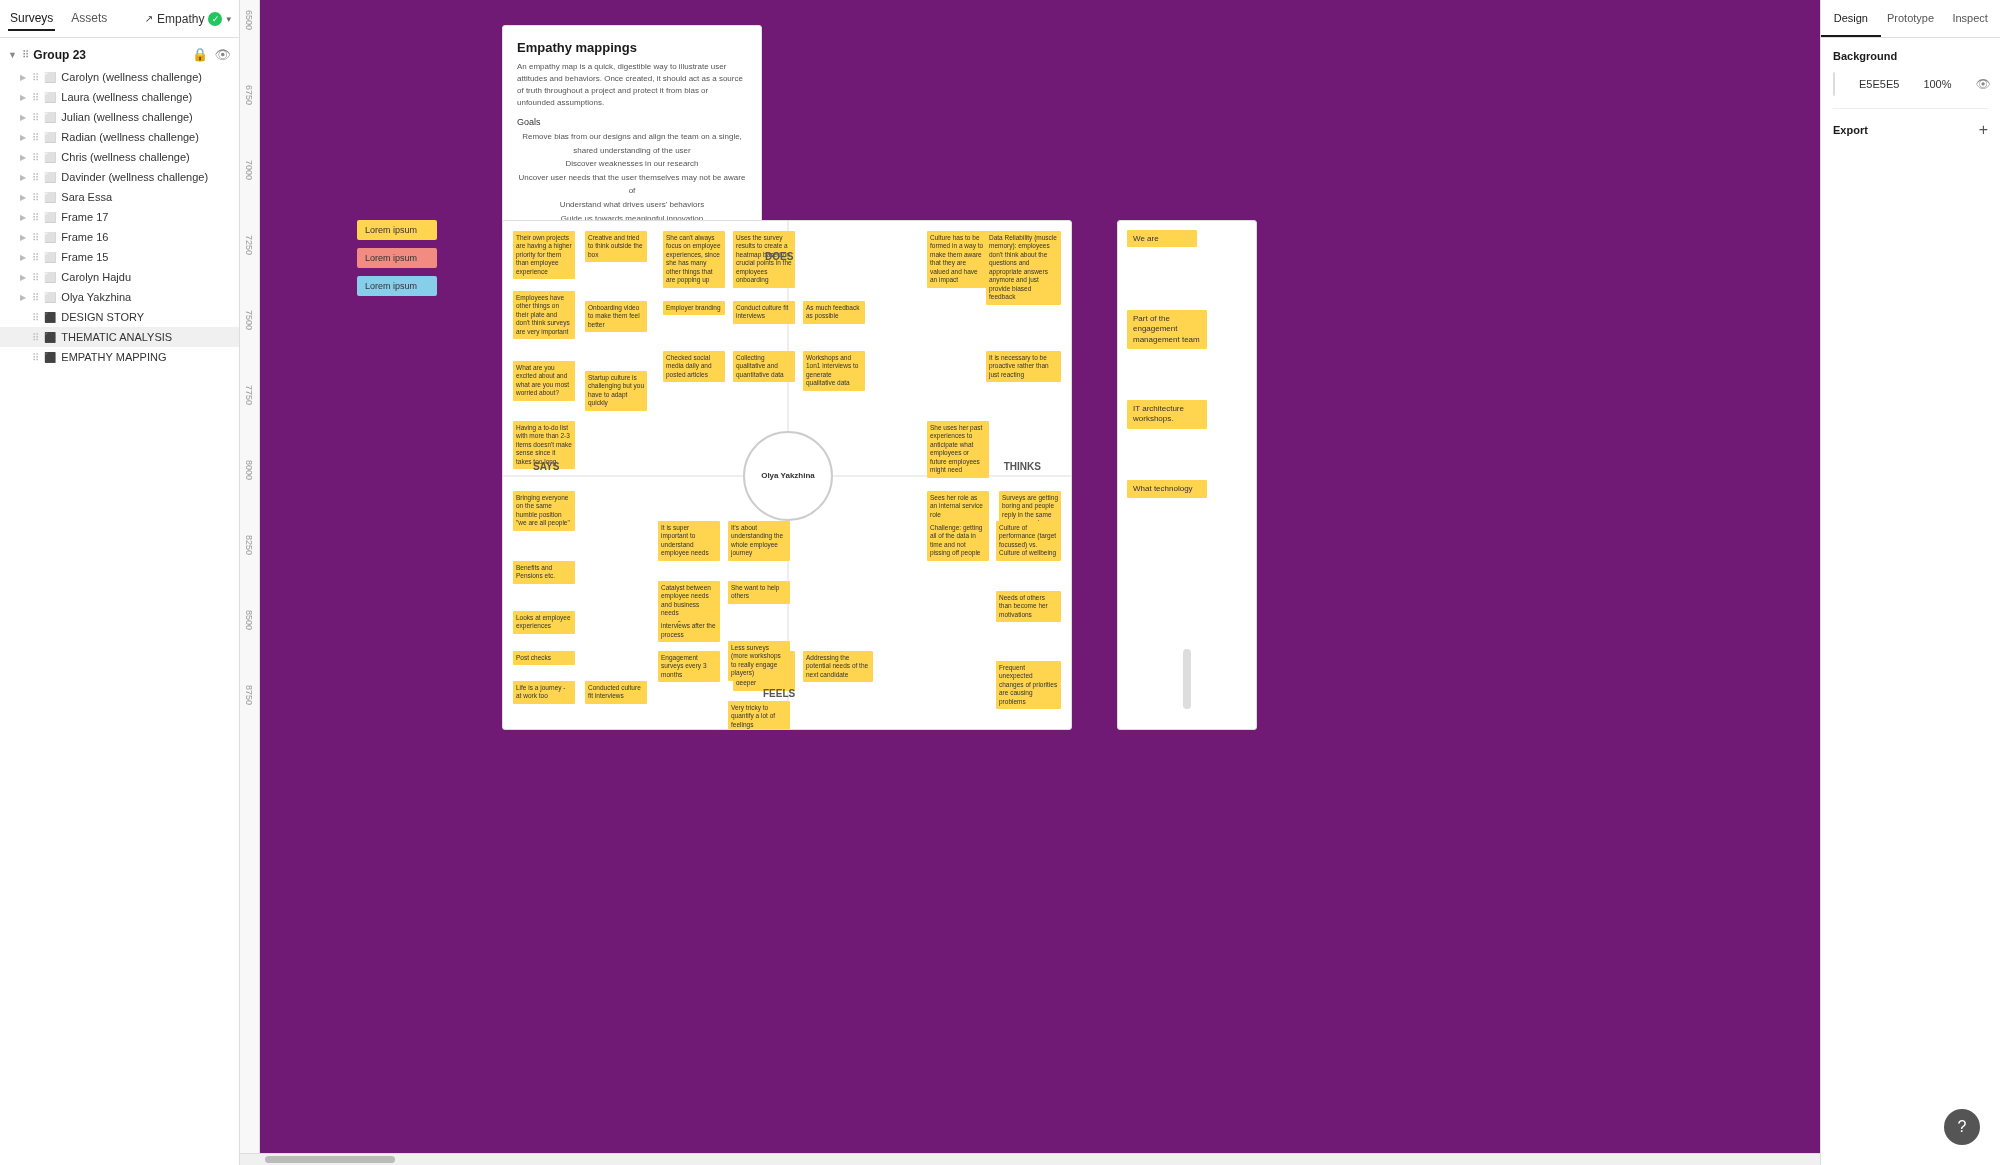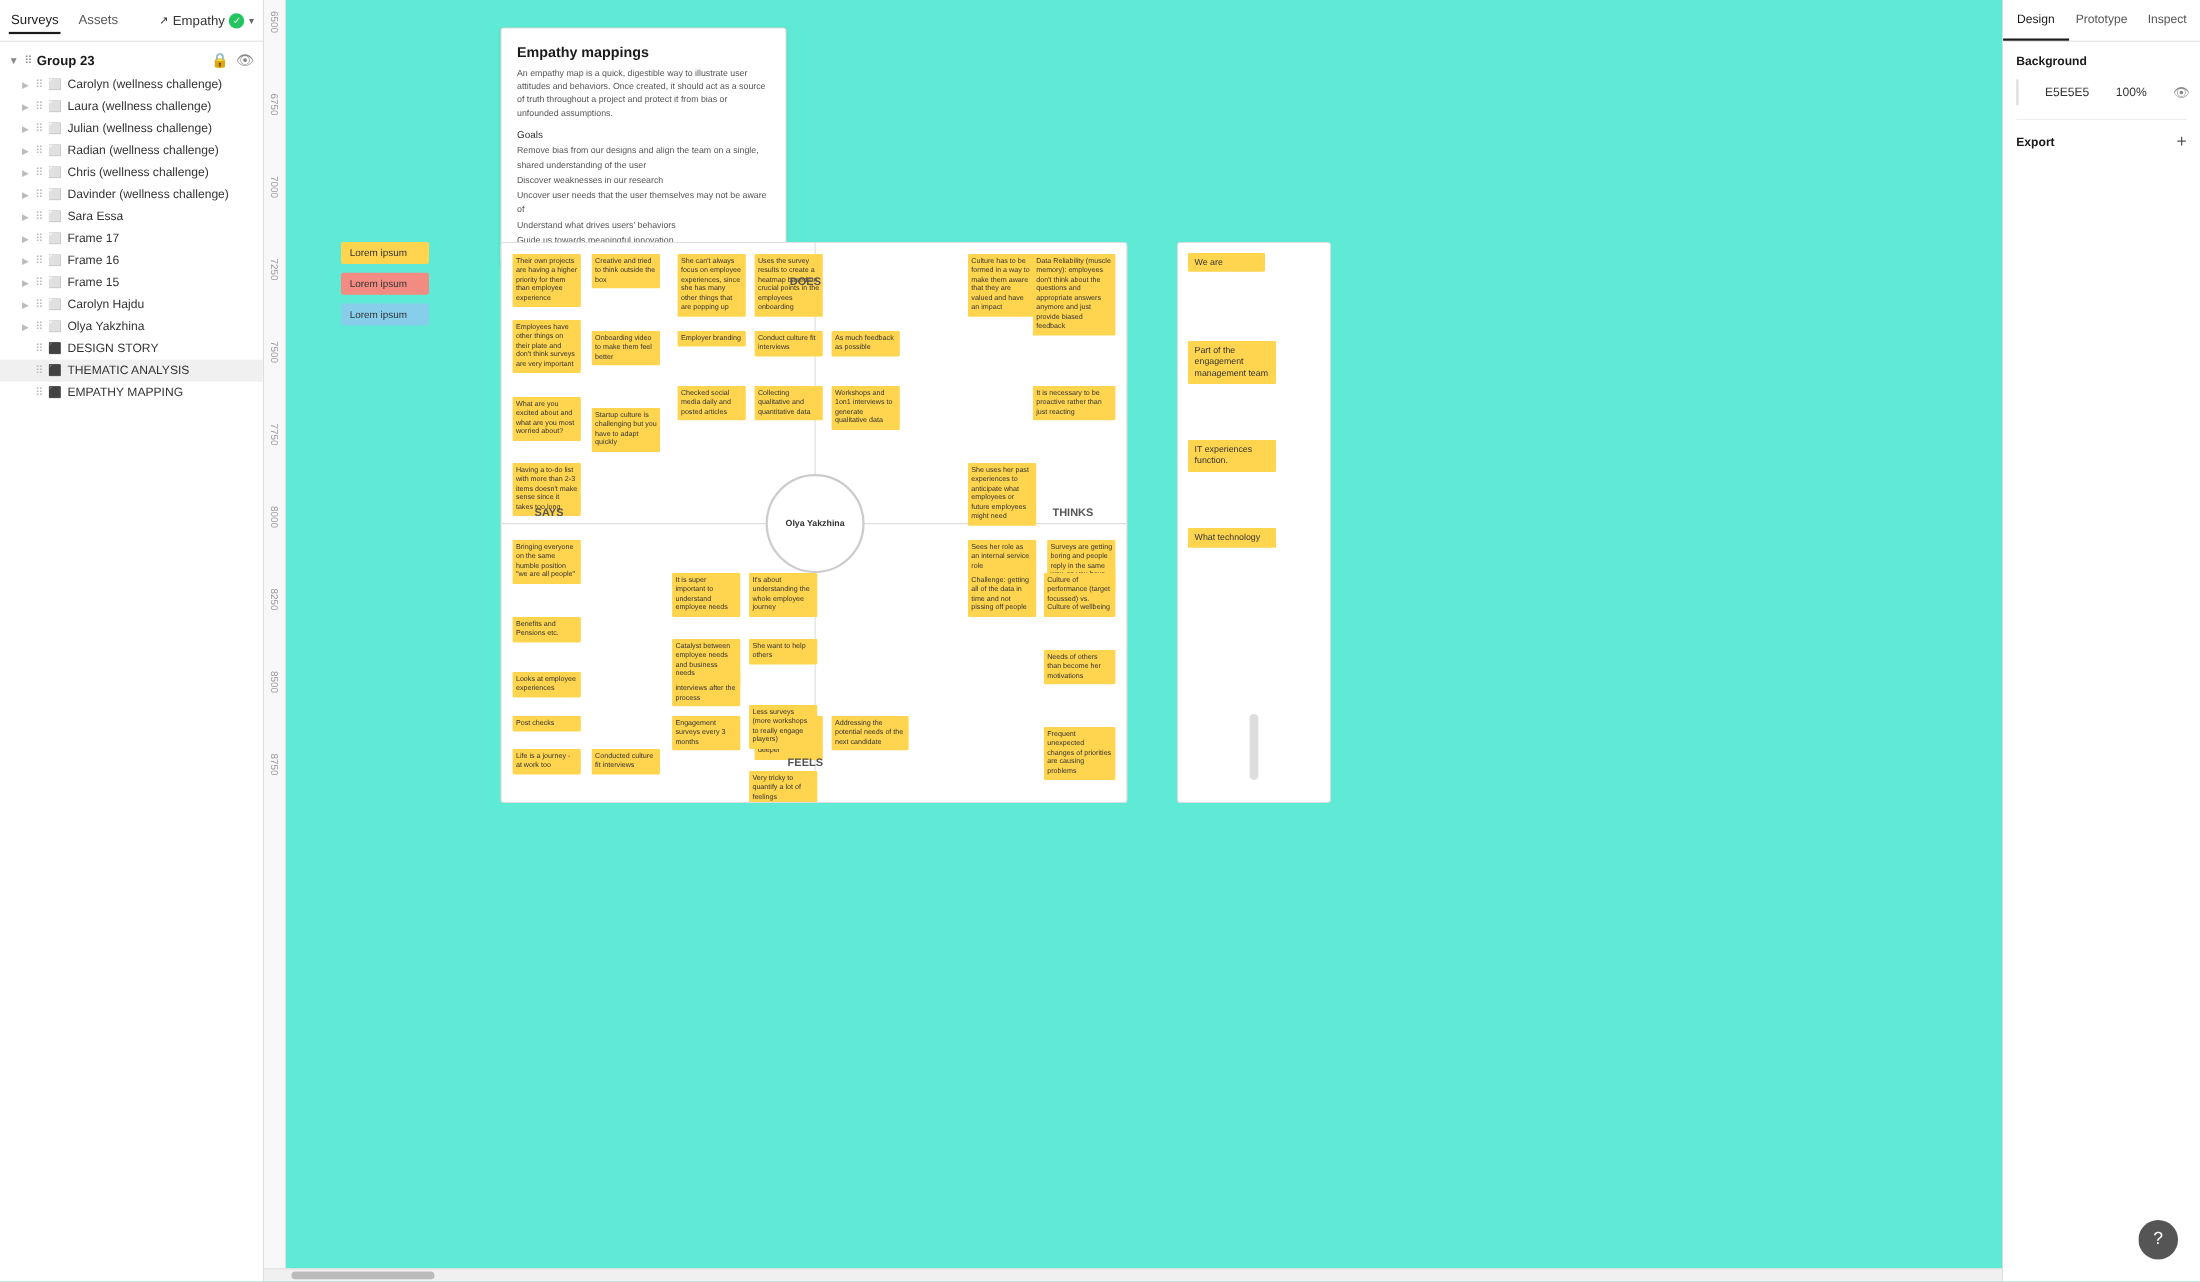--- a/index.html
+++ b/index.html
@@ -333,28 +333,28 @@
       <span style="position:absolute; top:160px; font-size:9px; color:#999; writing-mode:vertical-rl; left:4px;">7000</span>
       <span style="position:absolute; top:235px; font-size:9px; color:#999; writing-mode:vertical-rl; left:4px;">7250</span>
       <span style="position:absolute; top:310px; font-size:9px; color:#999; writing-mode:vertical-rl; left:4px;">7500</span>
       <span style="position:absolute; top:385px; font-size:9px; color:#999; writing-mode:vertical-rl; left:4px;">7750</span>
       <span style="position:absolute; top:460px; font-size:9px; color:#999; writing-mode:vertical-rl; left:4px;">8000</span>
       <span style="position:absolute; top:535px; font-size:9px; color:#999; writing-mode:vertical-rl; left:4px;">8250</span>
       <span style="position:absolute; top:610px; font-size:9px; color:#999; writing-mode:vertical-rl; left:4px;">8500</span>
       <span style="position:absolute; top:685px; font-size:9px; color:#999; writing-mode:vertical-rl; left:4px;">8750</span>
     </div>
 
-    <div style="flex:1; overflow:auto; background:#5eead4; position:relative;">
+    <div style="flex:1; overflow:auto; background:#701a75; position:relative;padding-left:47px;">
       <div style="position:relative; width:1500px; height:900px;">
 
         <div style="position:absolute; top:25px; left:195px; width:260px; background:white; border:1px solid #e0e0e0; border-radius:3px; padding:14px; box-shadow:0 1px 3px rgba(0,0,0,0.08);">
           <div style="font-size:13px; font-weight:700; color:#1a1a1a; margin-bottom:6px;">Empathy mappings</div>
           <div style="font-size:8px; color:#555; line-height:1.5; margin-bottom:8px;">An empathy map is a quick, digestible way to illustrate user attitudes and behaviors. Once created, it should act as a source of truth throughout a project and protect it from bias or unfounded assumptions.</div>
           <div style="font-size:9px; font-weight:400; color:#333; margin-bottom:3px;">Goals</div>
-          <div style="font-size:8px; color:#555; line-height:1.7;">
+          <div style="font-size:8px; color:#555; line-height:1.7;text-align:center;">
             <div>Remove bias from our designs and align the team on a single, shared understanding of the user</div>
             <div>Discover weaknesses in our research</div>
             <div>Uncover user needs that the user themselves may not be aware of</div>
             <div>Understand what drives users' behaviors</div>
             <div>Guide us towards meaningful innovation</div>
           </div>
         </div>
 
         <div style="position:absolute; top:220px; left:50px; display:flex; flex-direction:column; gap:8px;">
           <div style="background:#ffd54f; padding:5px 8px; font-size:9px; border-radius:2px; width:80px; color:#333;">Lorem ipsum</div>
@@ -426,21 +426,21 @@
           <div style="position:absolute; top:440px; right:10px; background:#ffd54f; padding:3px; font-size:6.5px; line-height:1.3; color:#333; border-radius:1px; width:65px;">Frequent unexpected changes of priorities are causing problems</div>
         </div>
 
         <div style="position:absolute; top:220px; left:810px; width:140px; height:510px; background:white; border:1px solid #ddd; border-radius:3px; display:flex; flex-direction:column; align-items:center; padding:10px; gap:8px;">
 
           <div style="width:8px; height:60px; background:#ddd; border-radius:4px; margin-top:auto; margin-bottom:10px;"></div>
         </div>
 
         <div style="position:absolute; top:230px; left:820px; background:#ffd54f; padding:4px 6px; font-size:8px; color:#333; border-radius:1px; width:70px;">We are</div>
         <div style="position:absolute; top:310px; left:820px; background:#ffd54f; padding:4px 6px; font-size:8px; color:#333; border-radius:1px; width:80px; line-height:1.3;">Part of the engagement management team</div>
-        <div style="position:absolute; top:400px; left:820px; background:#ffd54f; padding:4px 6px; font-size:8px; color:#333; border-radius:1px; width:80px; line-height:1.3;">IT experiences function.</div>
+        <div style="position:absolute; top:400px; left:820px; background:#ffd54f; padding:4px 6px; font-size:8px; color:#333; border-radius:1px; width:80px; line-height:1.3;">IT architecture workshops.</div>
         <div style="position:absolute; top:480px; left:820px; background:#ffd54f; padding:4px 6px; font-size:8px; color:#333; border-radius:1px; width:80px; line-height:1.3;">What technology</div>
       </div>
     </div>
   </div>
 
   <div style="height:12px; background:#f0f0f0; border-top:1px solid #ddd; display:flex; align-items:center; padding-left:25px;">
     <div style="width:130px; height:7px; background:#bbb; border-radius:4px;"></div>
   </div>
 </div>
 

